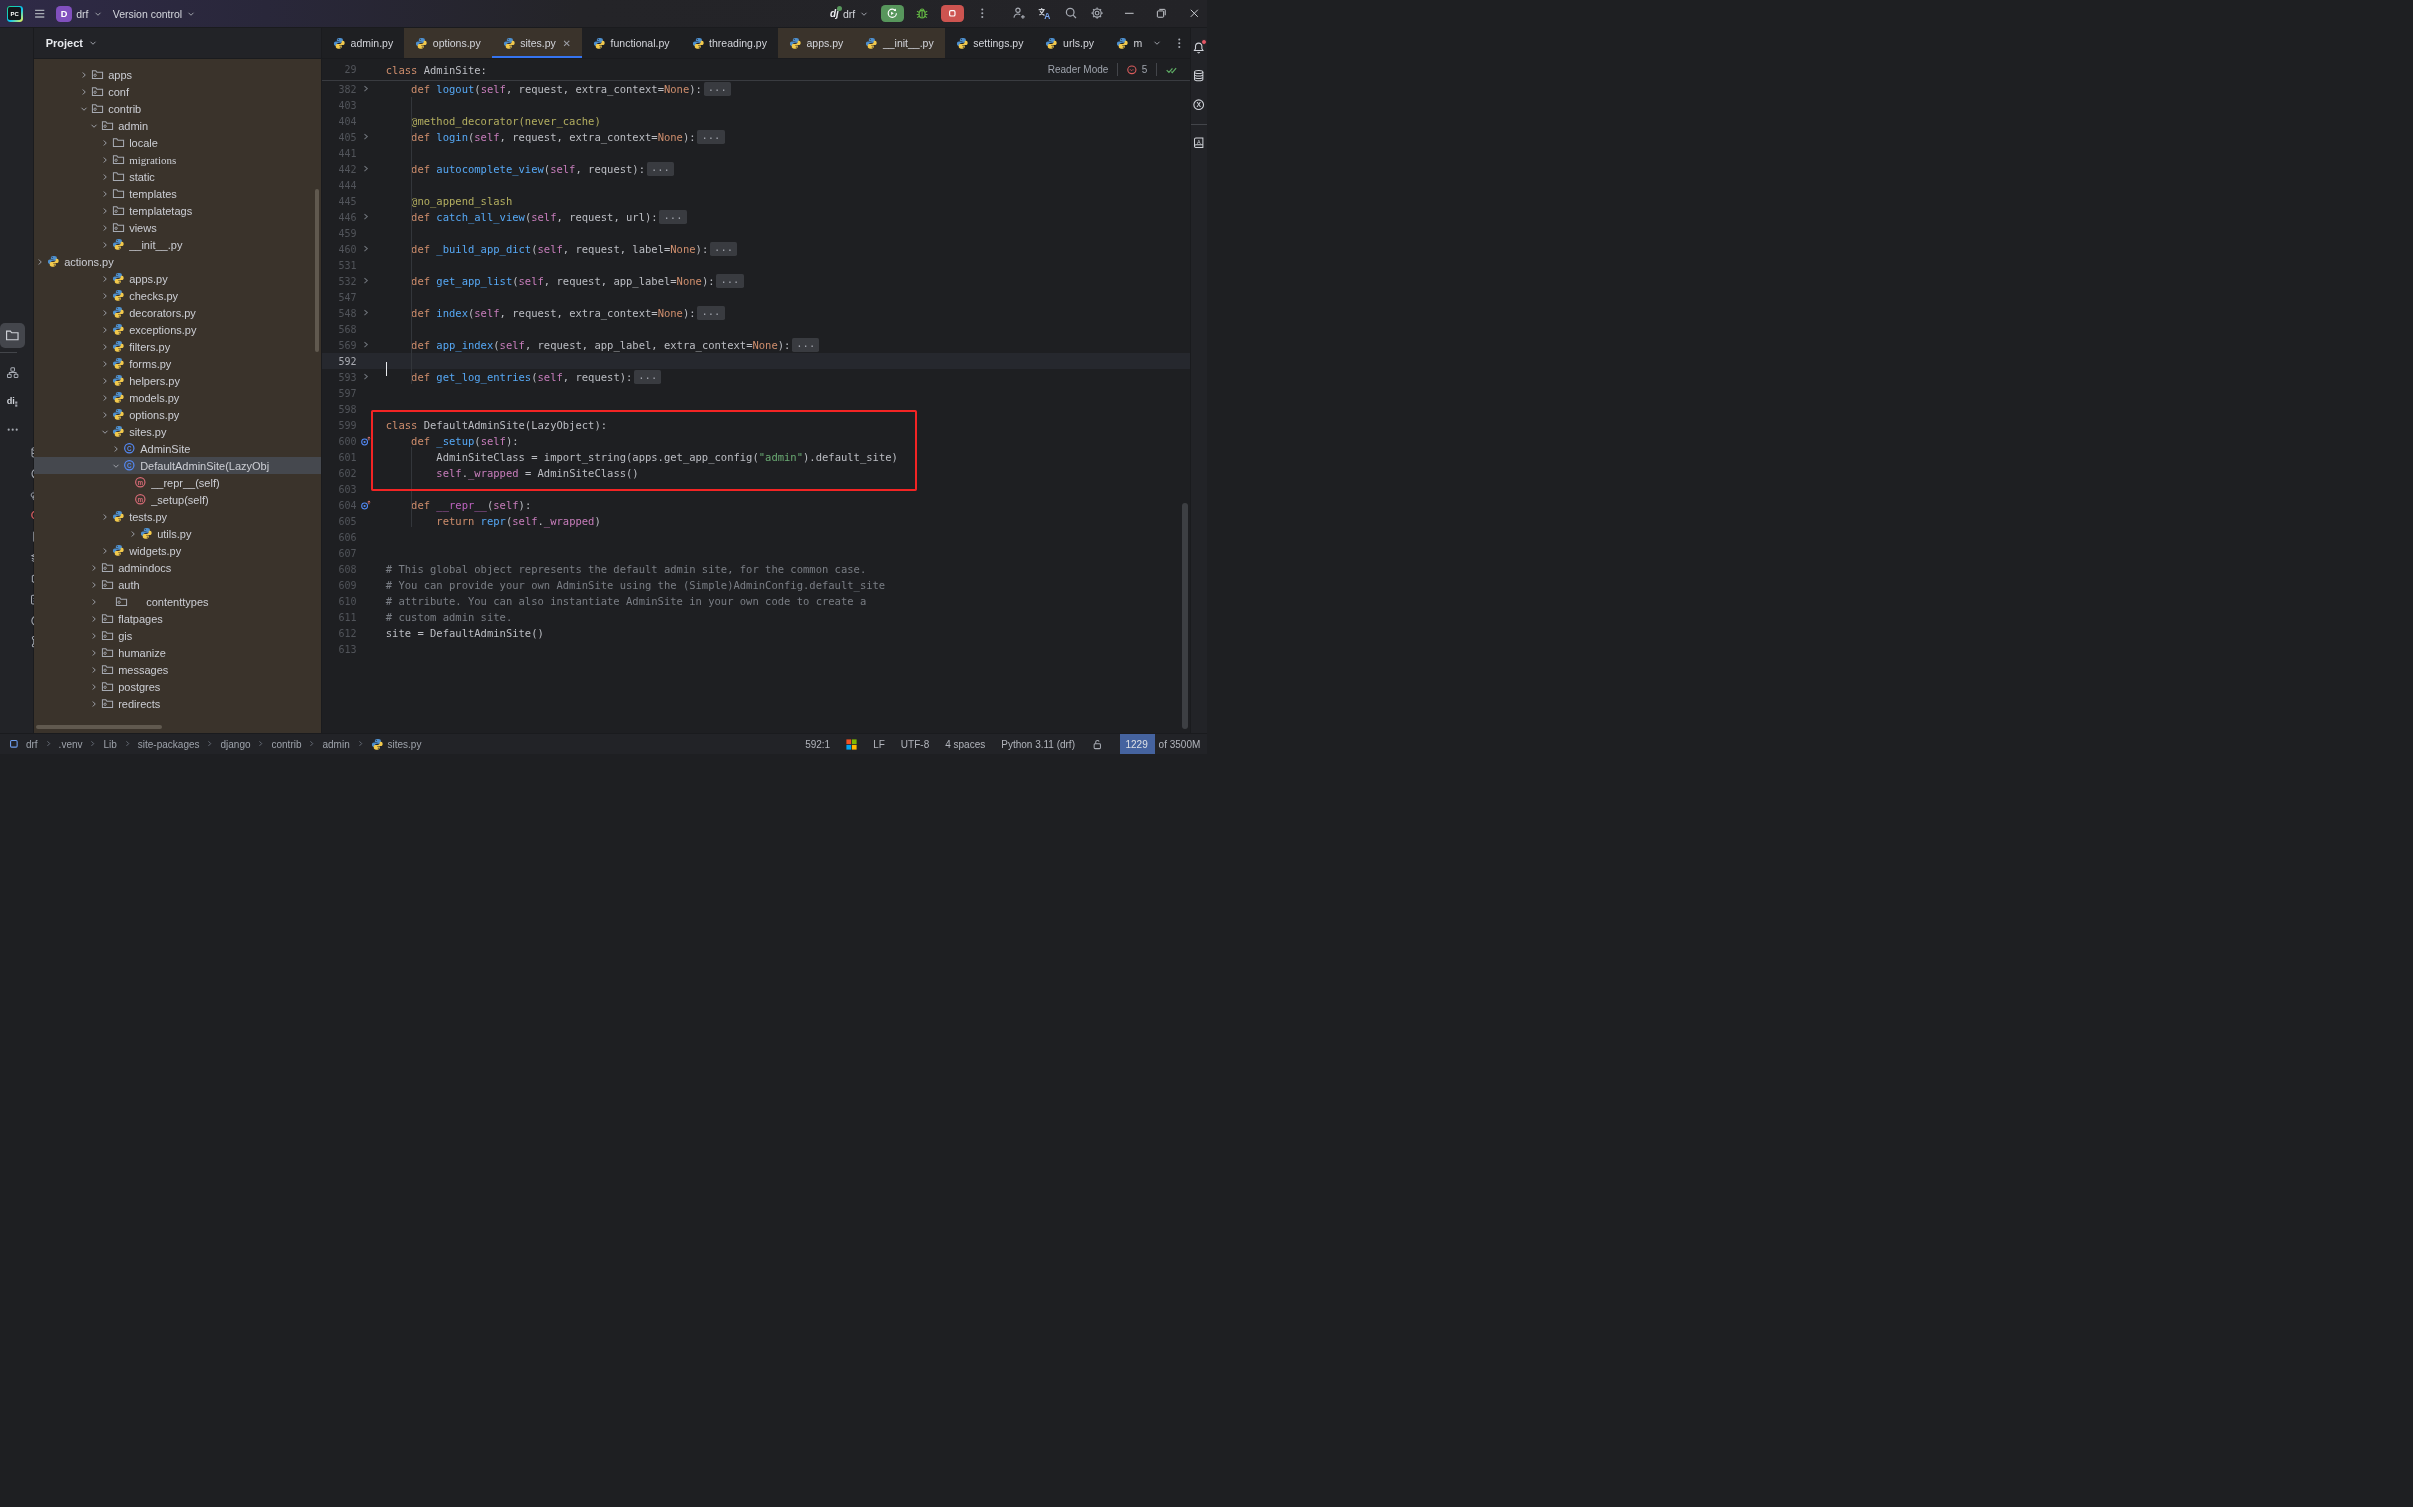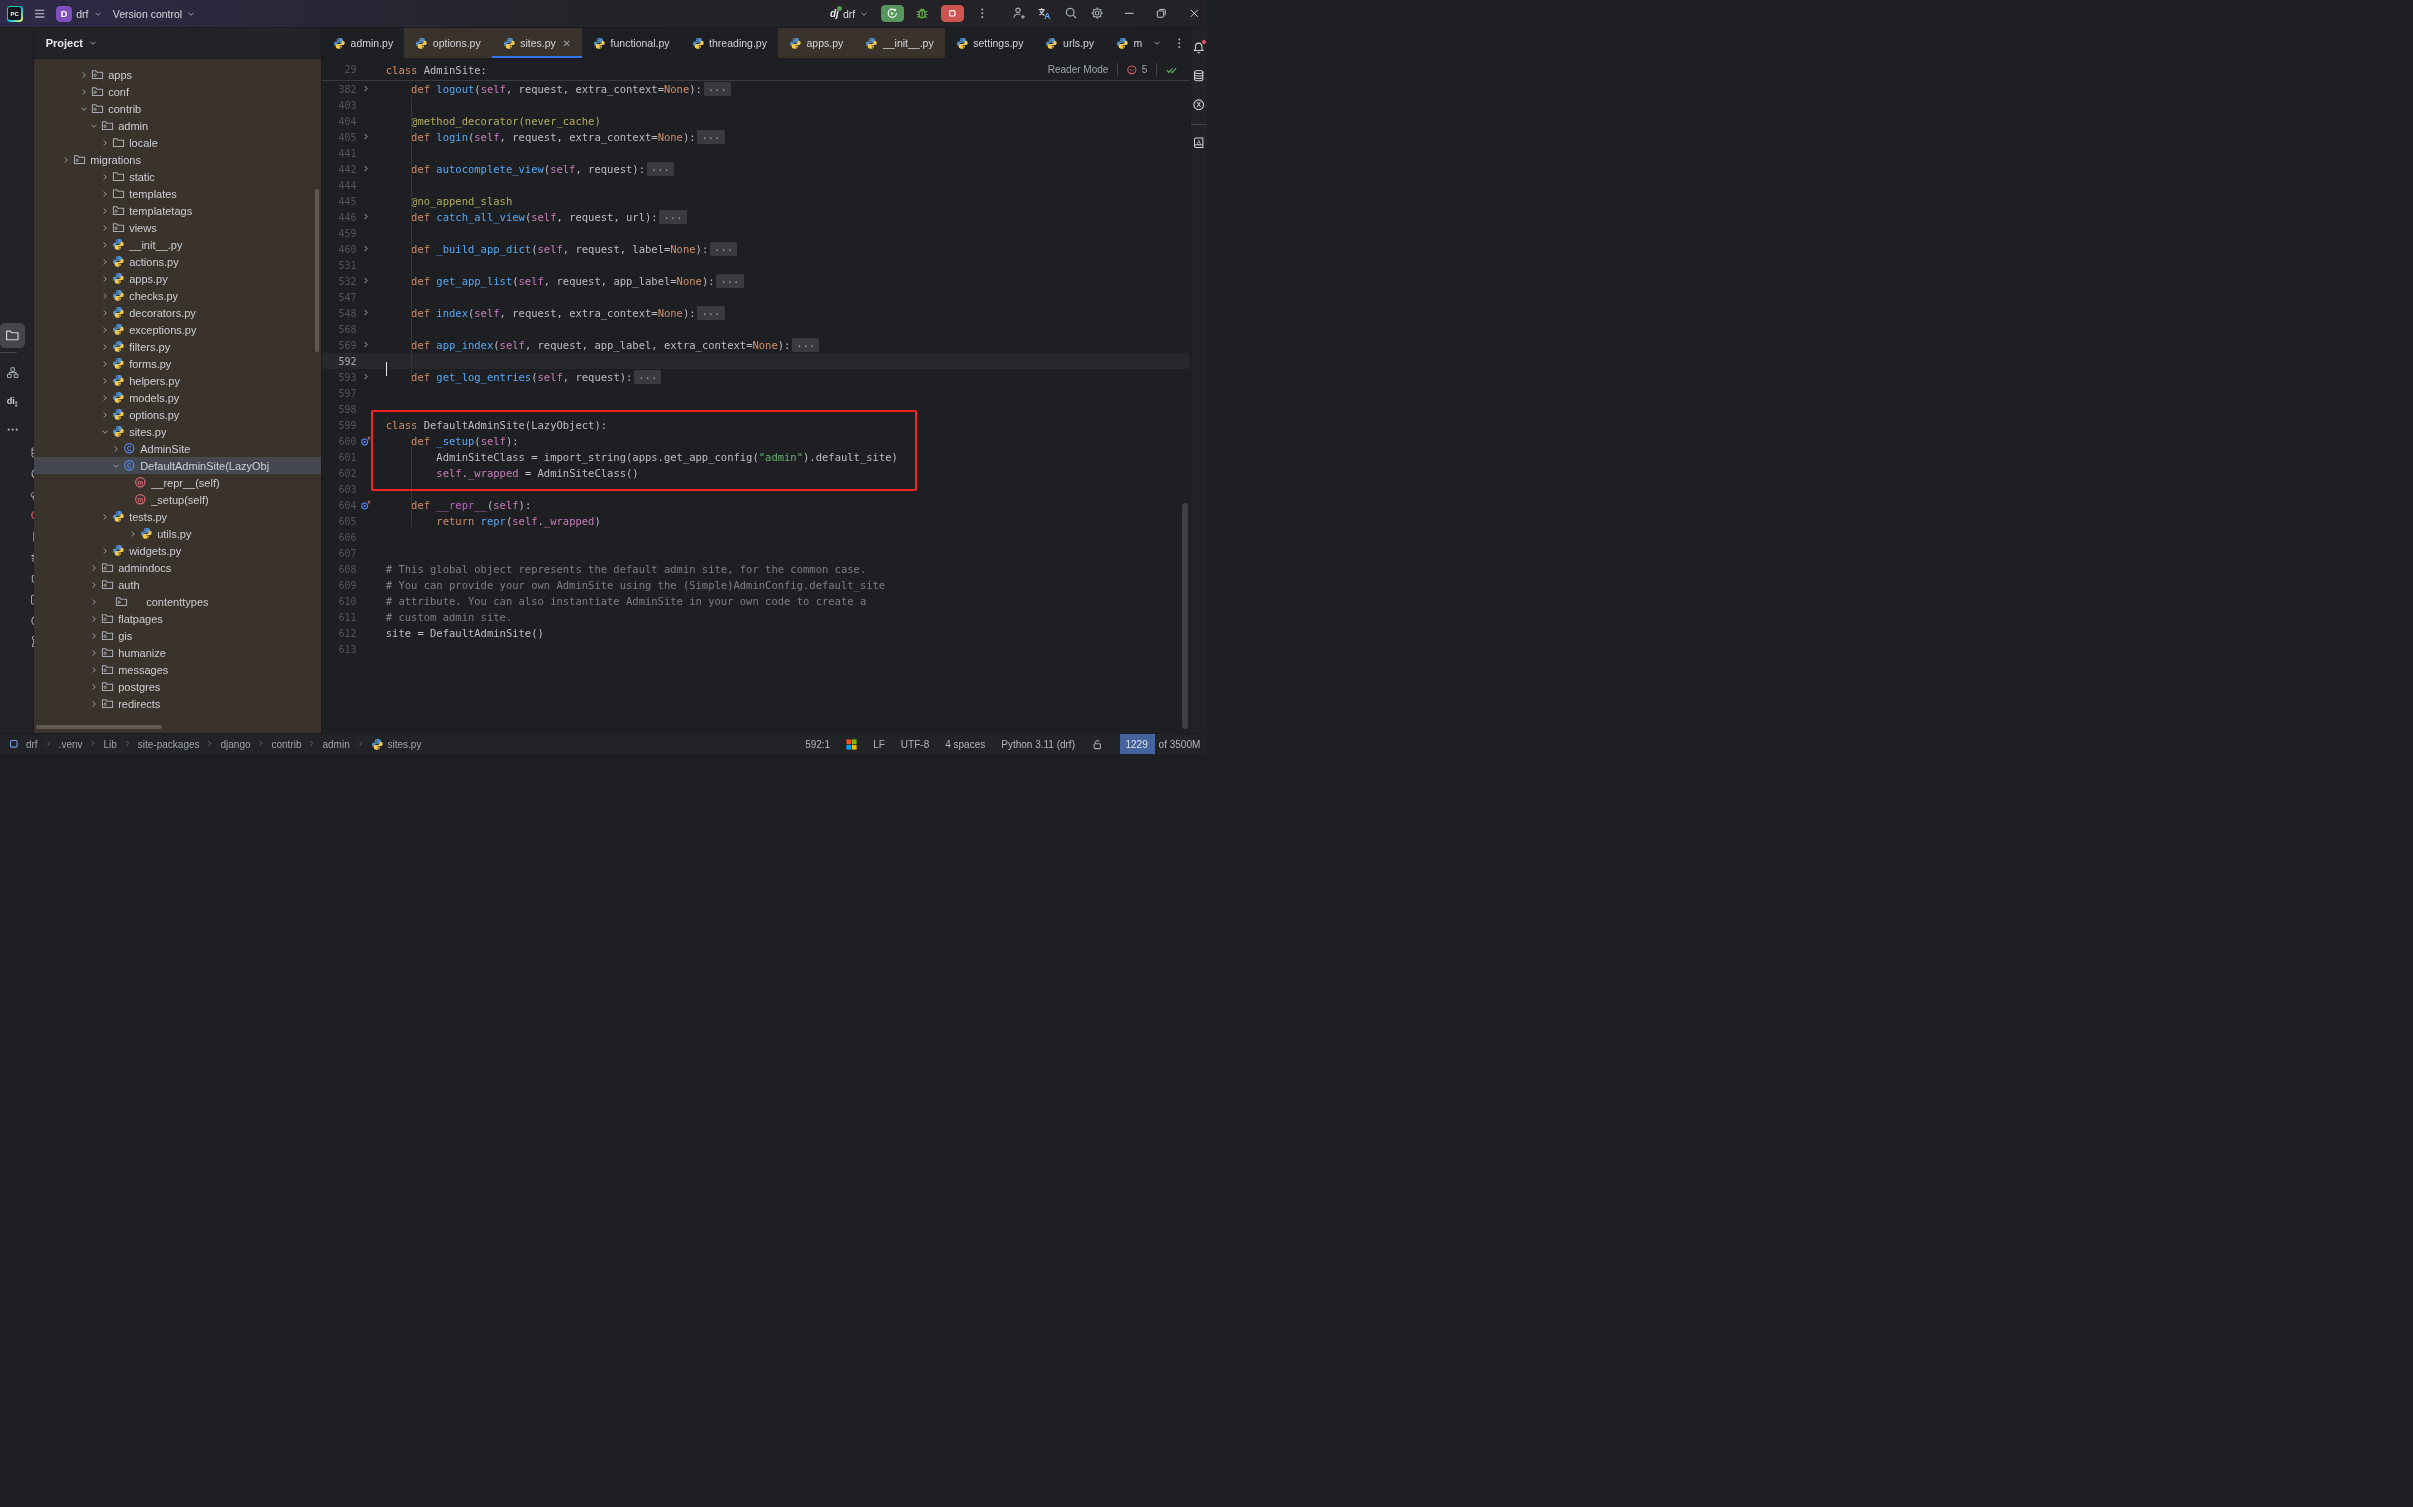--- a/index.html
+++ b/index.html
@@ -352,21 +352,21 @@
             <path d="M6 4l4 4-4 4" stroke="#9da0a8" stroke-width="1.6" fill="none"></path>
           </svg>
         </span>
         <span class="ticon">
           <svg width="12.6" height="12.6" viewBox="0 0 16 16">
             <path d="M1.8 13.2V3.6h4.3l1.4 1.8h7.2v7.8z" stroke="#a6aab2" stroke-width="1.3" fill="none"></path>
           </svg>
         </span>
         <span>locale</span>
       </div>
-      <div class="trow" style="padding-left: 26px;">
+      <div class="trow" style="padding-left: 65px; font-family: Liberation Serif, serif;">
         <span class="chev">
           <svg width="10" height="10" viewBox="0 0 16 16">
             <path d="M6 4l4 4-4 4" stroke="#9da0a8" stroke-width="1.6" fill="none"></path>
           </svg>
         </span>
         <span class="ticon">
           <svg width="12.6" height="12.6" viewBox="0 0 16 16">
             <path d="M1.8 13.2V3.6h4.3l1.4 1.8h7.2v7.8z" stroke="#a6aab2" stroke-width="1.3" fill="none"></path>
             <circle cx="5.2" cy="9.2" r="1.5" stroke="#a6aab2" stroke-width="1.2" fill="none"></circle>
           </svg>
@@ -434,21 +434,21 @@
           </svg>
         </span>
         <span class="ticon">
           <svg width="12.6" height="12.6" viewBox="0 0 16 16">
             <path fill="#4d8fce" d="M7.9 1.2c-2 0-3 .9-3 2.3v1.6h3.3v.7H3.5c-1.4 0-2.3 1-2.3 2.7 0 1.7.9 2.8 2.3 2.8h1.4V9.6c0-1.4 1.1-2.4 2.6-2.4h3c1.2 0 2-.8 2-2V3.5c0-1.4-1-2.3-3-2.3H7.9zM6.7 2.4a.7.7 0 110 1.4.7.7 0 010-1.4z"></path>
             <path fill="#f2c94c" d="M8.1 14.8c2 0 3-.9 3-2.3v-1.6H7.8v-.7h4.7c1.4 0 2.3-1 2.3-2.7 0-1.7-.9-2.8-2.3-2.8h-1.4v1.7c0 1.4-1.1 2.4-2.6 2.4h-3c-1.2 0-2 .8-2 2v1.7c0 1.4 1 2.3 3 2.3h1.6zm1.2-1.2a.7.7 0 110-1.4.7.7 0 010 1.4z"></path>
           </svg>
         </span>
         <span>__init__.py</span>
       </div>
-      <div class="trow" style="padding-left: 65px;">
+      <div class="trow" style="">
         <span class="chev">
           <svg width="10" height="10" viewBox="0 0 16 16">
             <path d="M6 4l4 4-4 4" stroke="#9da0a8" stroke-width="1.6" fill="none"></path>
           </svg>
         </span>
         <span class="ticon">
           <svg width="12.6" height="12.6" viewBox="0 0 16 16">
             <path fill="#4d8fce" d="M7.9 1.2c-2 0-3 .9-3 2.3v1.6h3.3v.7H3.5c-1.4 0-2.3 1-2.3 2.7 0 1.7.9 2.8 2.3 2.8h1.4V9.6c0-1.4 1.1-2.4 2.6-2.4h3c1.2 0 2-.8 2-2V3.5c0-1.4-1-2.3-3-2.3H7.9zM6.7 2.4a.7.7 0 110 1.4.7.7 0 010-1.4z"></path>
             <path fill="#f2c94c" d="M8.1 14.8c2 0 3-.9 3-2.3v-1.6H7.8v-.7h4.7c1.4 0 2.3-1 2.3-2.7 0-1.7-.9-2.8-2.3-2.8h-1.4v1.7c0 1.4-1.1 2.4-2.6 2.4h-3c-1.2 0-2 .8-2 2v1.7c0 1.4 1 2.3 3 2.3h1.6zm1.2-1.2a.7.7 0 110-1.4.7.7 0 010 1.4z"></path>
           </svg>

